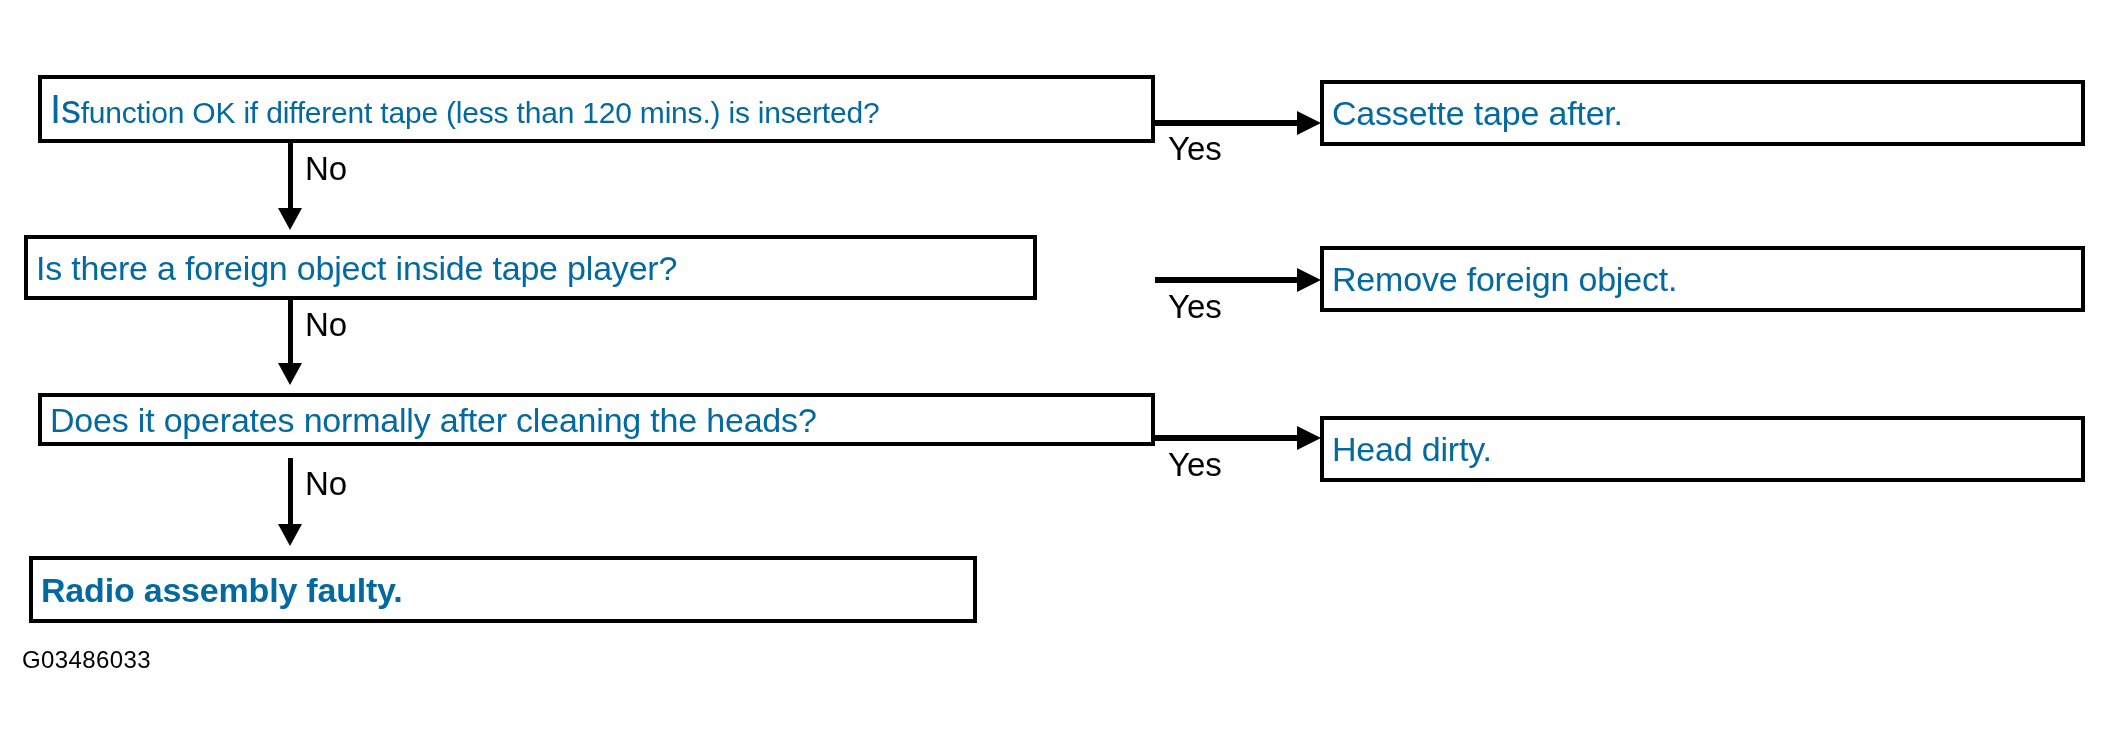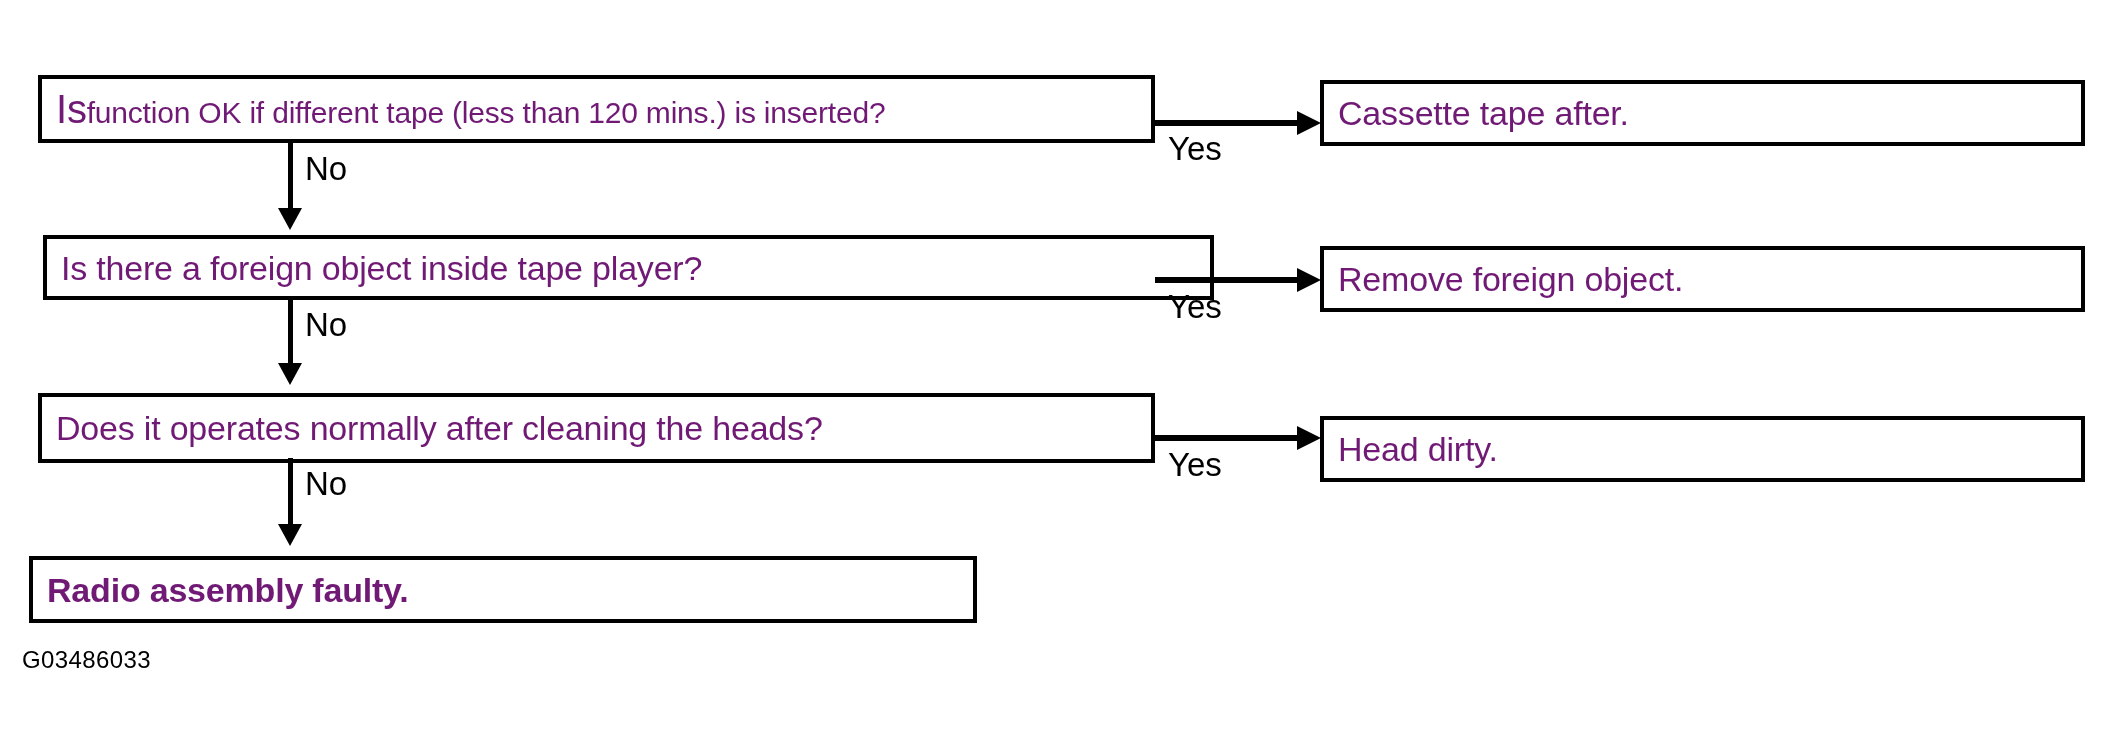--- a/index.html
+++ b/index.html
@@ -21,26 +21,26 @@
   .node {
     position: absolute;
     box-sizing: border-box;
     border: 4px solid #000000;
     background: #ffffff;
     display: flex;
     align-items: center;
   }
   .node-label {
     display: block;
-    padding-left: 14px;
+    padding-left: 8px;
     font-size: 34px;
     line-height: 1.0;
     letter-spacing: -0.2px;
     white-space: nowrap;
-    color: #701a75;
+    color: #0369a1;
   }
   
   .node-label .lead-big {
     font-size: 40px;
   }
   .node-label .rest-small {
     font-size: 30px;
   }
   .edge-v {
     position: absolute;
@@ -100,37 +100,37 @@
   </div>
 
   <div class="edge-h" style="left:1155px; top:120px; width:148px;"></div>
   <div class="arrowhead-right" style="left:1297px; top:111px;"></div>
   <div class="edge-label" style="left:1168px; top:132px;">Yes</div>
 
   <div class="edge-v" style="left:288px; top:143px; width:5px; height:70px;"></div>
   <div class="arrowhead-down" style="left:278px; top:208px;"></div>
   <div class="edge-label" style="left:305px; top:152px;">No</div>
 
-  <div class="node" style="left:43px; top:235px; width:1171px; height:65px;">
+  <div class="node" style="left:24px; top:235px; width:1013px; height:65px;">
     <span class="node-label">Is there a foreign object inside tape player?</span>
   </div>
 
   <div class="node" style="left:1320px; top:238px; width:765px; height:66px;margin-top:8px;">
     <span class="node-label">Remove foreign object.</span>
   </div>
 
   <div class="edge-h" style="left:1155px; top:277px; width:148px;"></div>
   <div class="arrowhead-right" style="left:1297px; top:268px;"></div>
   <div class="edge-label" style="left:1168px; top:290px;">Yes</div>
 
   <div class="edge-v" style="left:288px; top:300px; width:5px; height:68px;"></div>
   <div class="arrowhead-down" style="left:278px; top:363px;"></div>
   <div class="edge-label" style="left:305px; top:308px;">No</div>
 
-  <div class="node" style="left:38px; top:393px; width:1117px; height:70px;">
+  <div class="node" style="left:38px; top:393px; width:1117px; height:53px;">
     <span class="node-label">Does it operates normally after cleaning the heads?</span>
   </div>
 
   <div class="node" style="left:1320px; top:416px; width:765px; height:66px;">
     <span class="node-label">Head dirty.</span>
   </div>
 
   <div class="edge-h" style="left:1155px; top:435px; width:148px;"></div>
   <div class="arrowhead-right" style="left:1297px; top:426px;"></div>
   <div class="edge-label" style="left:1168px; top:448px;">Yes</div>

